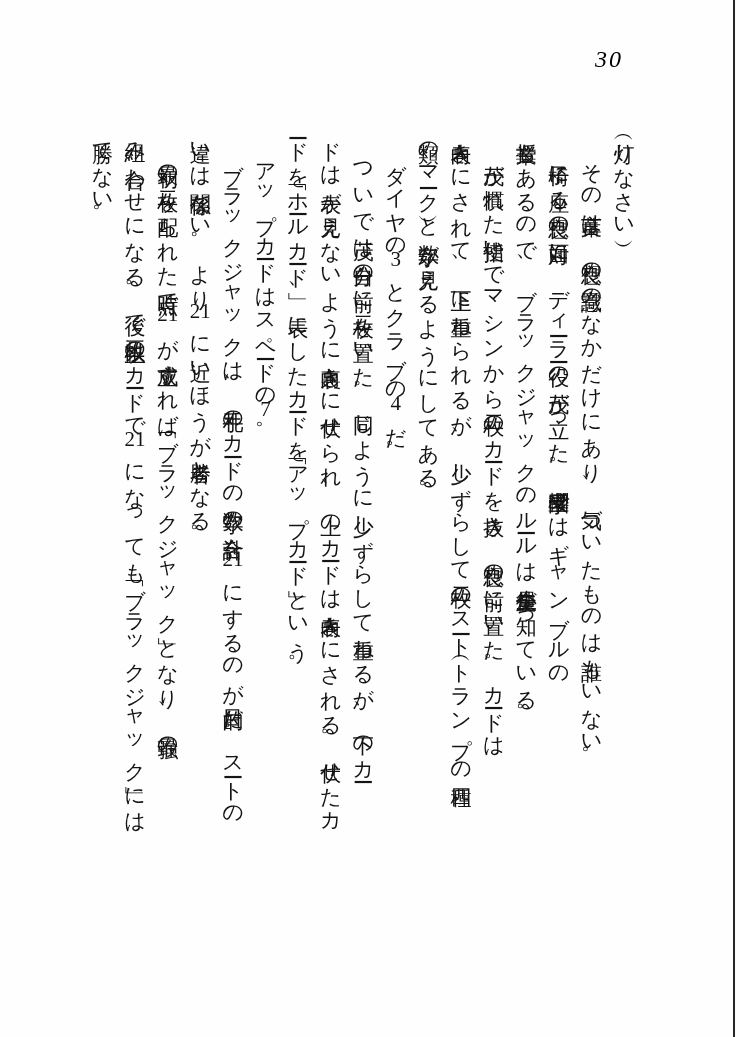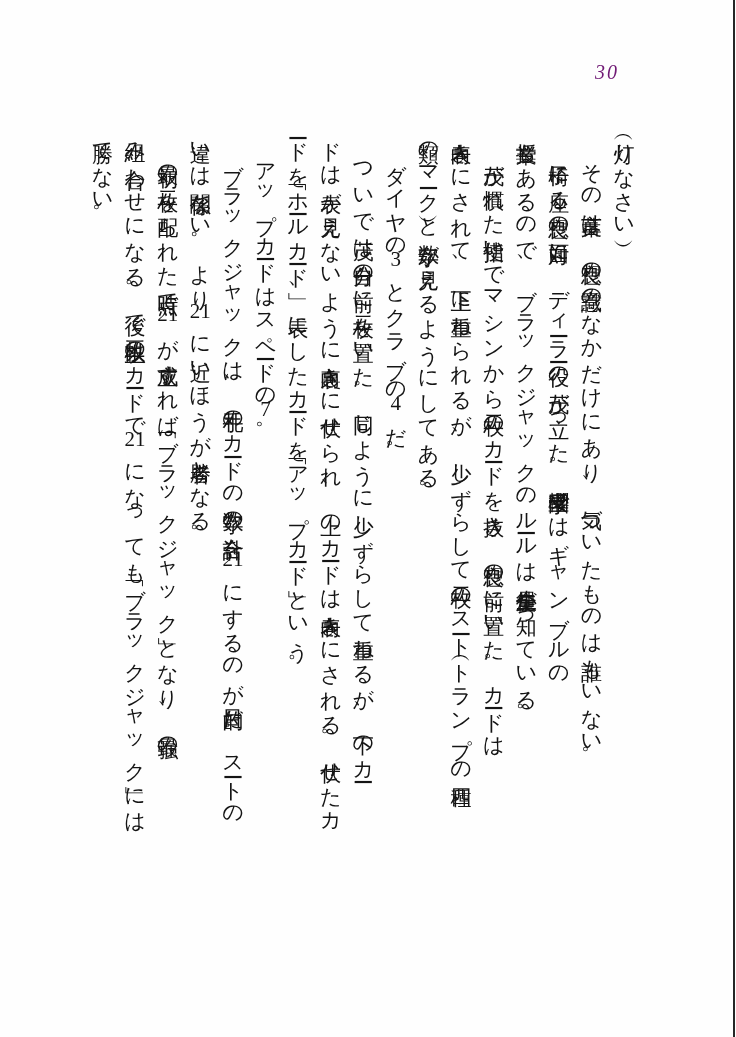--- a/index.html
+++ b/index.html
@@ -19,25 +19,25 @@
   .edge-line {
     position: absolute;
     top: 0;
     right: 1px;
     width: 2px;
     height: 1037px;
     background: #262626;
   }
   .page-number {
     position: absolute;
-    top: 61px;
+    top: 46px;
     left: 595px;
-    font-size: 20px;
+    font-size: 24px;
     font-style: italic;
-    color: #701a75;
+    color: #000000;
     letter-spacing: 2px;
   }
   .text-block {
     position: absolute;
     top: 127px;
     right: 96px;
     height: 840px;
     writing-mode: vertical-rl;
     -webkit-writing-mode: vertical-rl;
     text-orientation: mixed;

